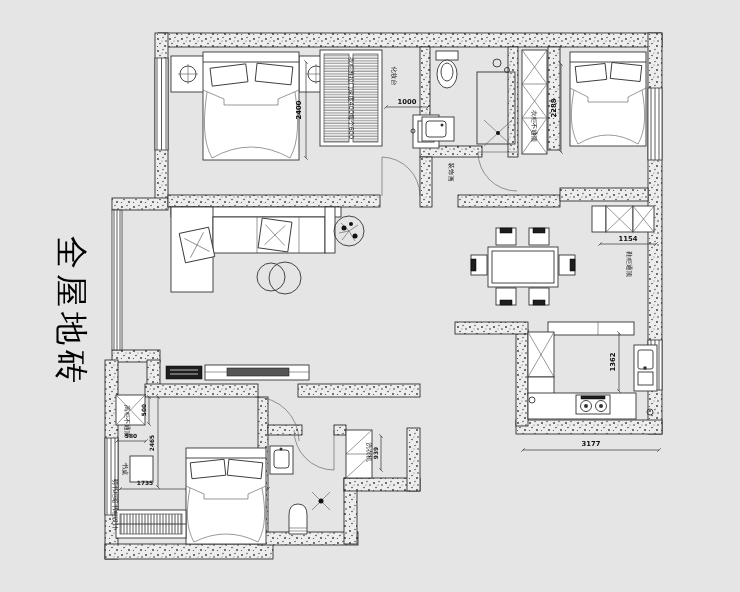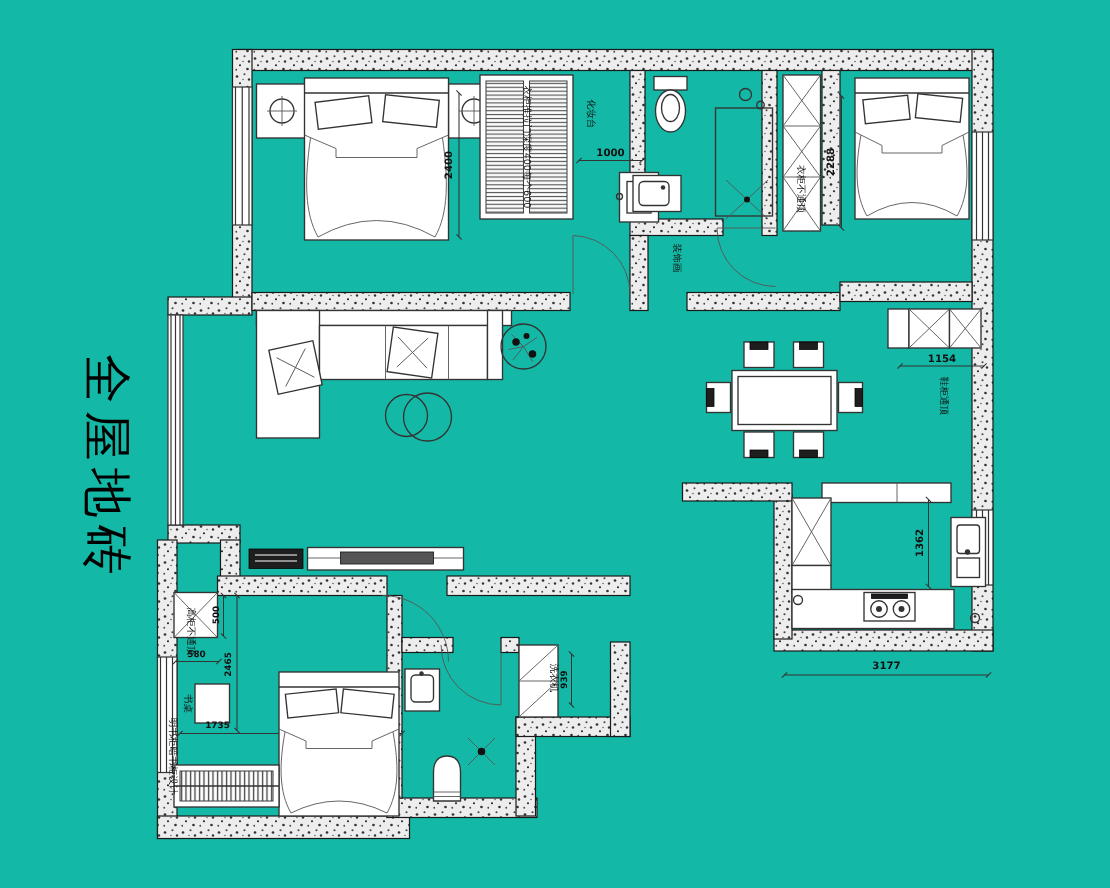--- a/index.html
+++ b/index.html
@@ -1,16 +1,16 @@
 <!DOCTYPE html>
 <html><head>
 <meta charset="utf-8">
 <style>
   html,body{margin:0;padding:0;background:#ffffff;}
-  #stage{position:relative;width:740px;height:592px;background:#14b8a6;overflow:hidden;}
+  #stage{position:relative;width:740px;height:592px;background:#e5e5e5;overflow:hidden;}
   svg{position:absolute;left:0;top:0;}
   .wall{fill:url(#speck);stroke:#1a1a1a;stroke-width:.8;}
   .f{fill:#fff;stroke:#333;stroke-width:.9;}
   .ln{fill:none;stroke:#333;stroke-width:.9;}
   .thin{fill:none;stroke:#555;stroke-width:.6;}
   .dk{fill:#1e1e1e;stroke:#000;stroke-width:.5;}
   .dim{stroke:#333;stroke-width:.7;marker-start:url(#tk);marker-end:url(#tk);}
   text{fill:#111;}
   .zh{font-family:"DejaVu Sans",sans-serif;font-size:6.4px;}
   .dt{font-family:"DejaVu Sans",sans-serif;font-size:6.8px;font-weight:bold;}

